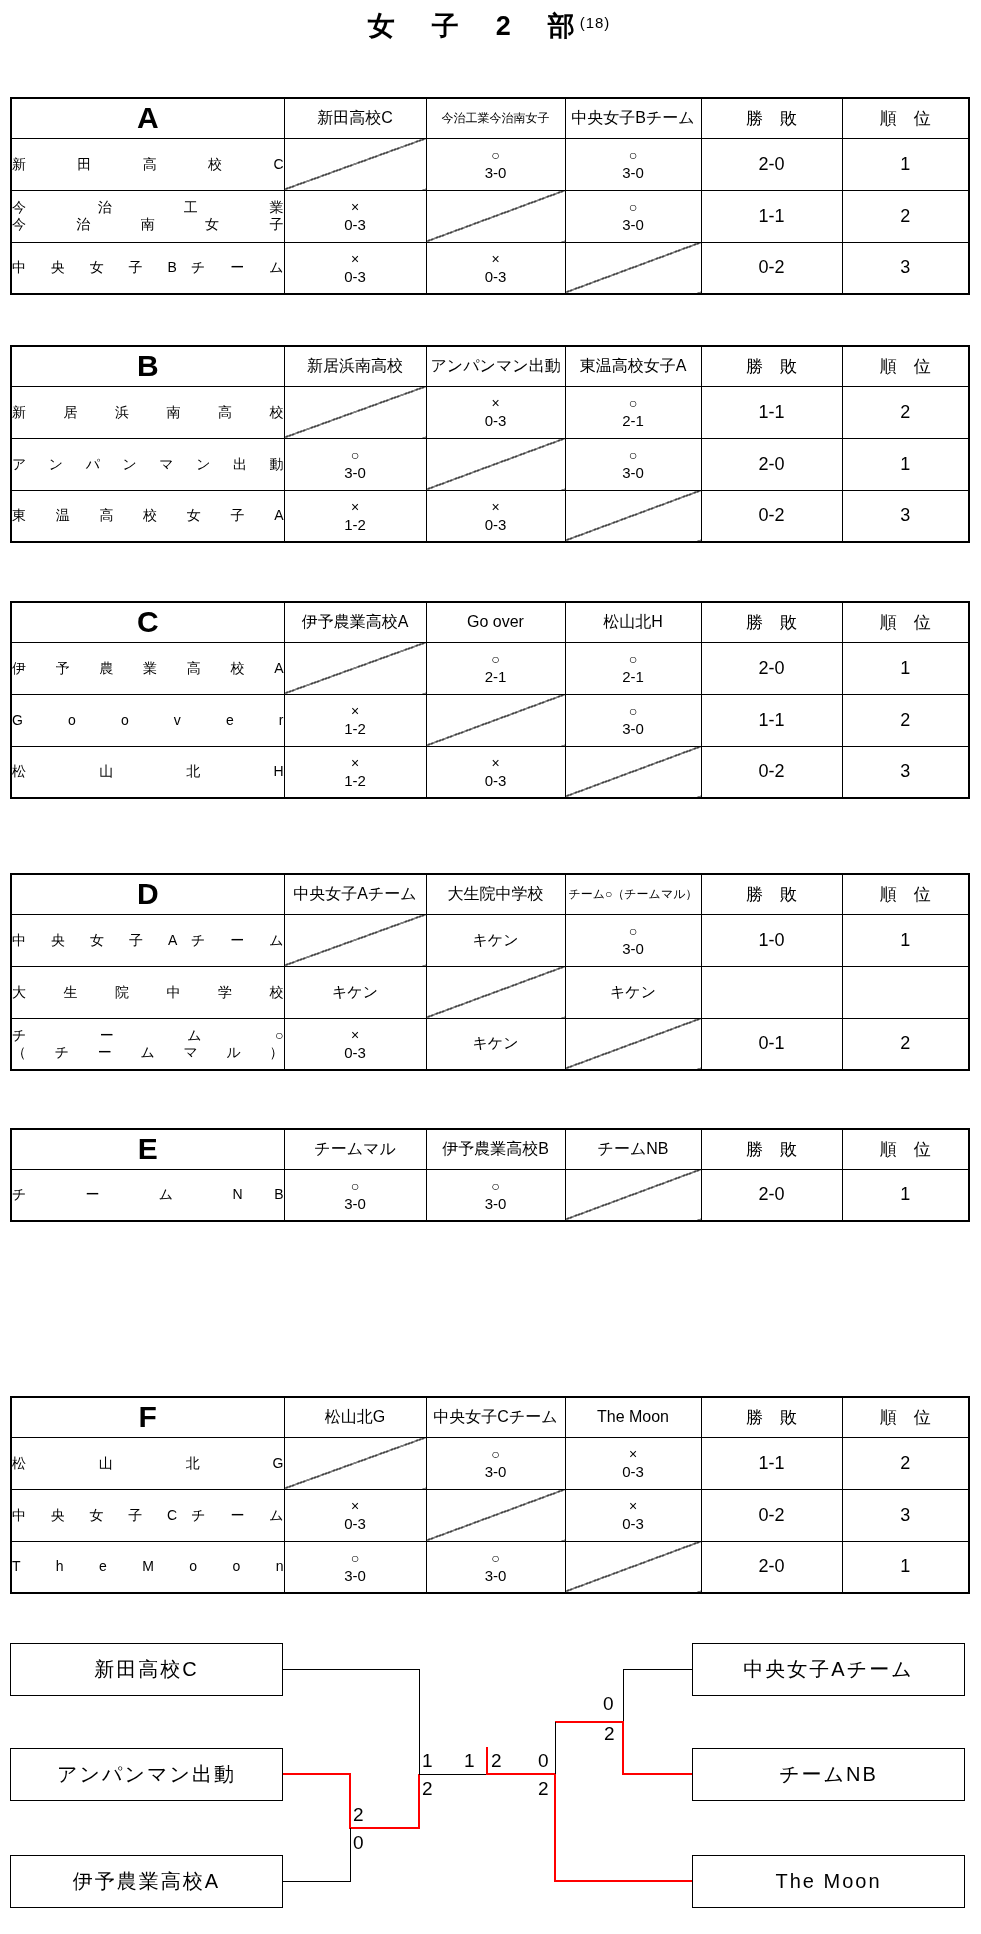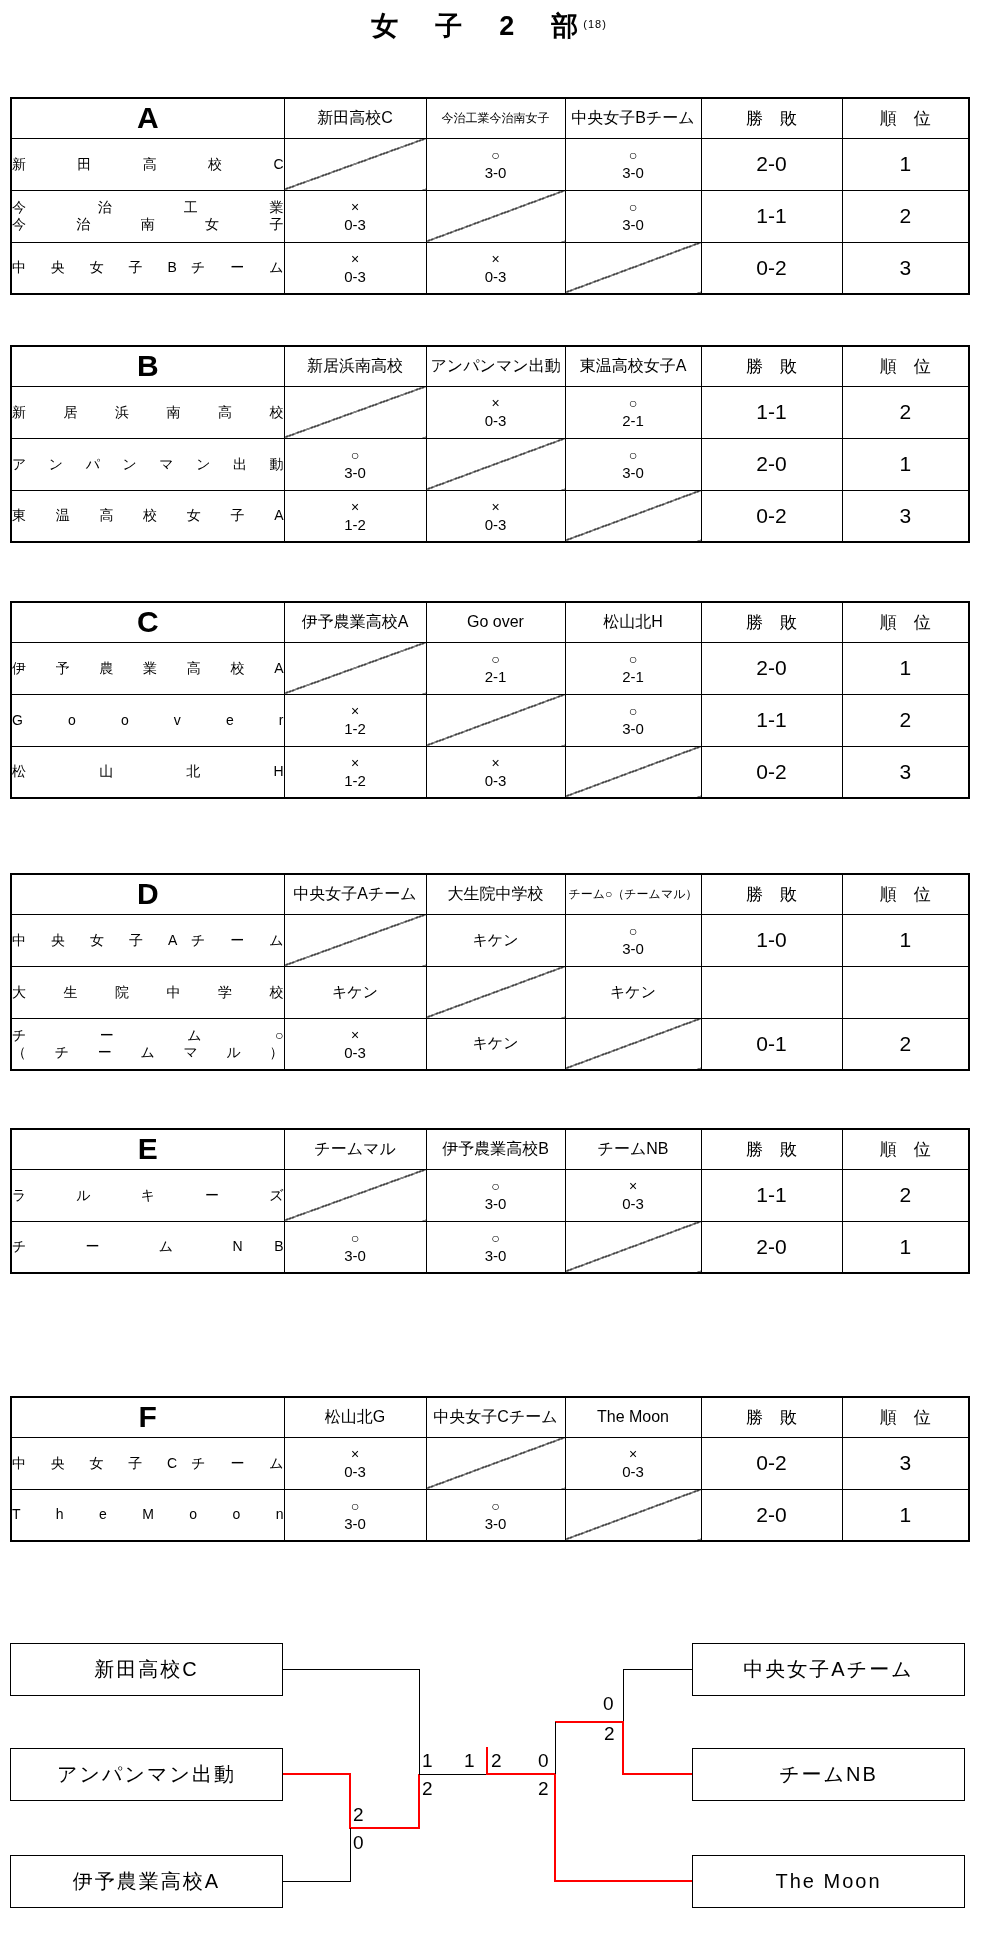--- a/index.html
+++ b/index.html
@@ -3,38 +3,38 @@
 <meta charset="utf-8">
 <style>
   html,body{margin:0;padding:0;background:#fff;}
   .page{position:relative;width:981px;height:1934px;background:#ffffff;overflow:hidden;
         font-family:"Liberation Sans","DejaVu Sans",sans-serif;color:#000;}
   .layer{position:absolute;left:0;top:0;width:100%;height:100%;}
 
   
   .page-title{position:absolute;top:8px;left:10px;width:958px;text-align:center;
               font-size:27px;font-weight:bold;letter-spacing:5px;}
-  .title-suffix{font-size:11px;font-weight:normal;letter-spacing:1px;vertical-align:7px;}
+  .title-suffix{font-size:15px;font-weight:normal;letter-spacing:1px;vertical-align:7px;}
 
   
   table.grp{position:absolute;left:10px;width:958px;border-collapse:collapse;table-layout:fixed;
             border:2px solid #000;}
   table.grp td{border:1px solid #000;padding:0;text-align:center;vertical-align:middle;overflow:hidden;}
   tr.hdr{height:40px;} tr.bodyr{height:52px;}
   td.wl-col{border-left:4px double #000;}
   .letter{font-size:30px;font-weight:bold;}
   .opp{font-size:16px;} .opp.small{font-size:12px;}
   .colhead{font-size:17px;}
   td.namecell{padding:0 7px;}
   .name-inner{text-align:justify;text-align-last:justify;white-space:pre-line;
               font-size:14px;line-height:1.18;}
   .mark{display:block;font-size:14px;line-height:1.3;}
   .score{display:block;font-size:15px;line-height:1.15;}
   .kiken{font-size:15px;}
-  .val{font-size:21px;}
+  .val{font-size:18px;}
   td.diag{background-image:linear-gradient(to bottom right,
           transparent calc(50% - 0.6px),#000 calc(50% - 0.6px),
           #000 calc(50% + 0.6px),transparent calc(50% + 0.6px));}
 
   
   .bbox{position:absolute;width:273px;height:53px;border:1px solid #000;box-sizing:border-box;
         display:flex;align-items:center;justify-content:center;font-size:20px;letter-spacing:2px;
         background:#fff;}
   .bline{position:absolute;}
   .bscore{position:absolute;font-size:19px;line-height:1;}
@@ -320,36 +320,20 @@
           <tr class="hdr">
             <td class="letter">E</td>
             <td class="opp">チームマル</td>
             <td class="opp">伊予農業高校B</td>
             <td class="opp">チームNB</td>
             <td class="colhead wl-col">勝　敗</td>
             <td class="colhead">順　位</td>
           </tr>
           <tr class="bodyr">
             <td class="namecell">
-              <div class="name-inner">ラ ル キ ー ズ</div>
-            </td>
-            <td class="diag"></td>
-            <td>
-              <span class="mark">○</span>
-              <span class="score">3-0</span>
-            </td>
-            <td>
-              <span class="mark">×</span>
-              <span class="score">0-3</span>
-            </td>
-            <td class="val wl-col">1-1</td>
-            <td class="val">2</td>
-          </tr>
-          <tr class="bodyr">
-            <td class="namecell">
               <div class="name-inner">チ ー ム N B</div>
             </td>
             <td>
               <span class="mark">○</span>
               <span class="score">3-0</span>
             </td>
             <td>
               <span class="mark">○</span>
               <span class="score">3-0</span>
             </td>
@@ -369,20 +353,36 @@
           <col style="width: 127px;">
         </colgroup>
         <tbody>
           <tr class="hdr">
             <td class="letter">F</td>
             <td class="opp">松山北G</td>
             <td class="opp">中央女子Cチーム</td>
             <td class="opp">The Moon</td>
             <td class="colhead wl-col">勝　敗</td>
             <td class="colhead">順　位</td>
+          </tr>
+          <tr class="bodyr">
+            <td class="namecell">
+              <div class="name-inner">松 山 北 G</div>
+            </td>
+            <td class="diag"></td>
+            <td>
+              <span class="mark">○</span>
+              <span class="score">3-0</span>
+            </td>
+            <td>
+              <span class="mark">×</span>
+              <span class="score">0-3</span>
+            </td>
+            <td class="val wl-col">1-1</td>
+            <td class="val">2</td>
           </tr>
           <tr class="bodyr">
             <td class="namecell">
               <div class="name-inner">中 央 女 子 C チ ー ム</div>
             </td>
             <td>
               <span class="mark">×</span>
               <span class="score">0-3</span>
             </td>
             <td class="diag"></td>

